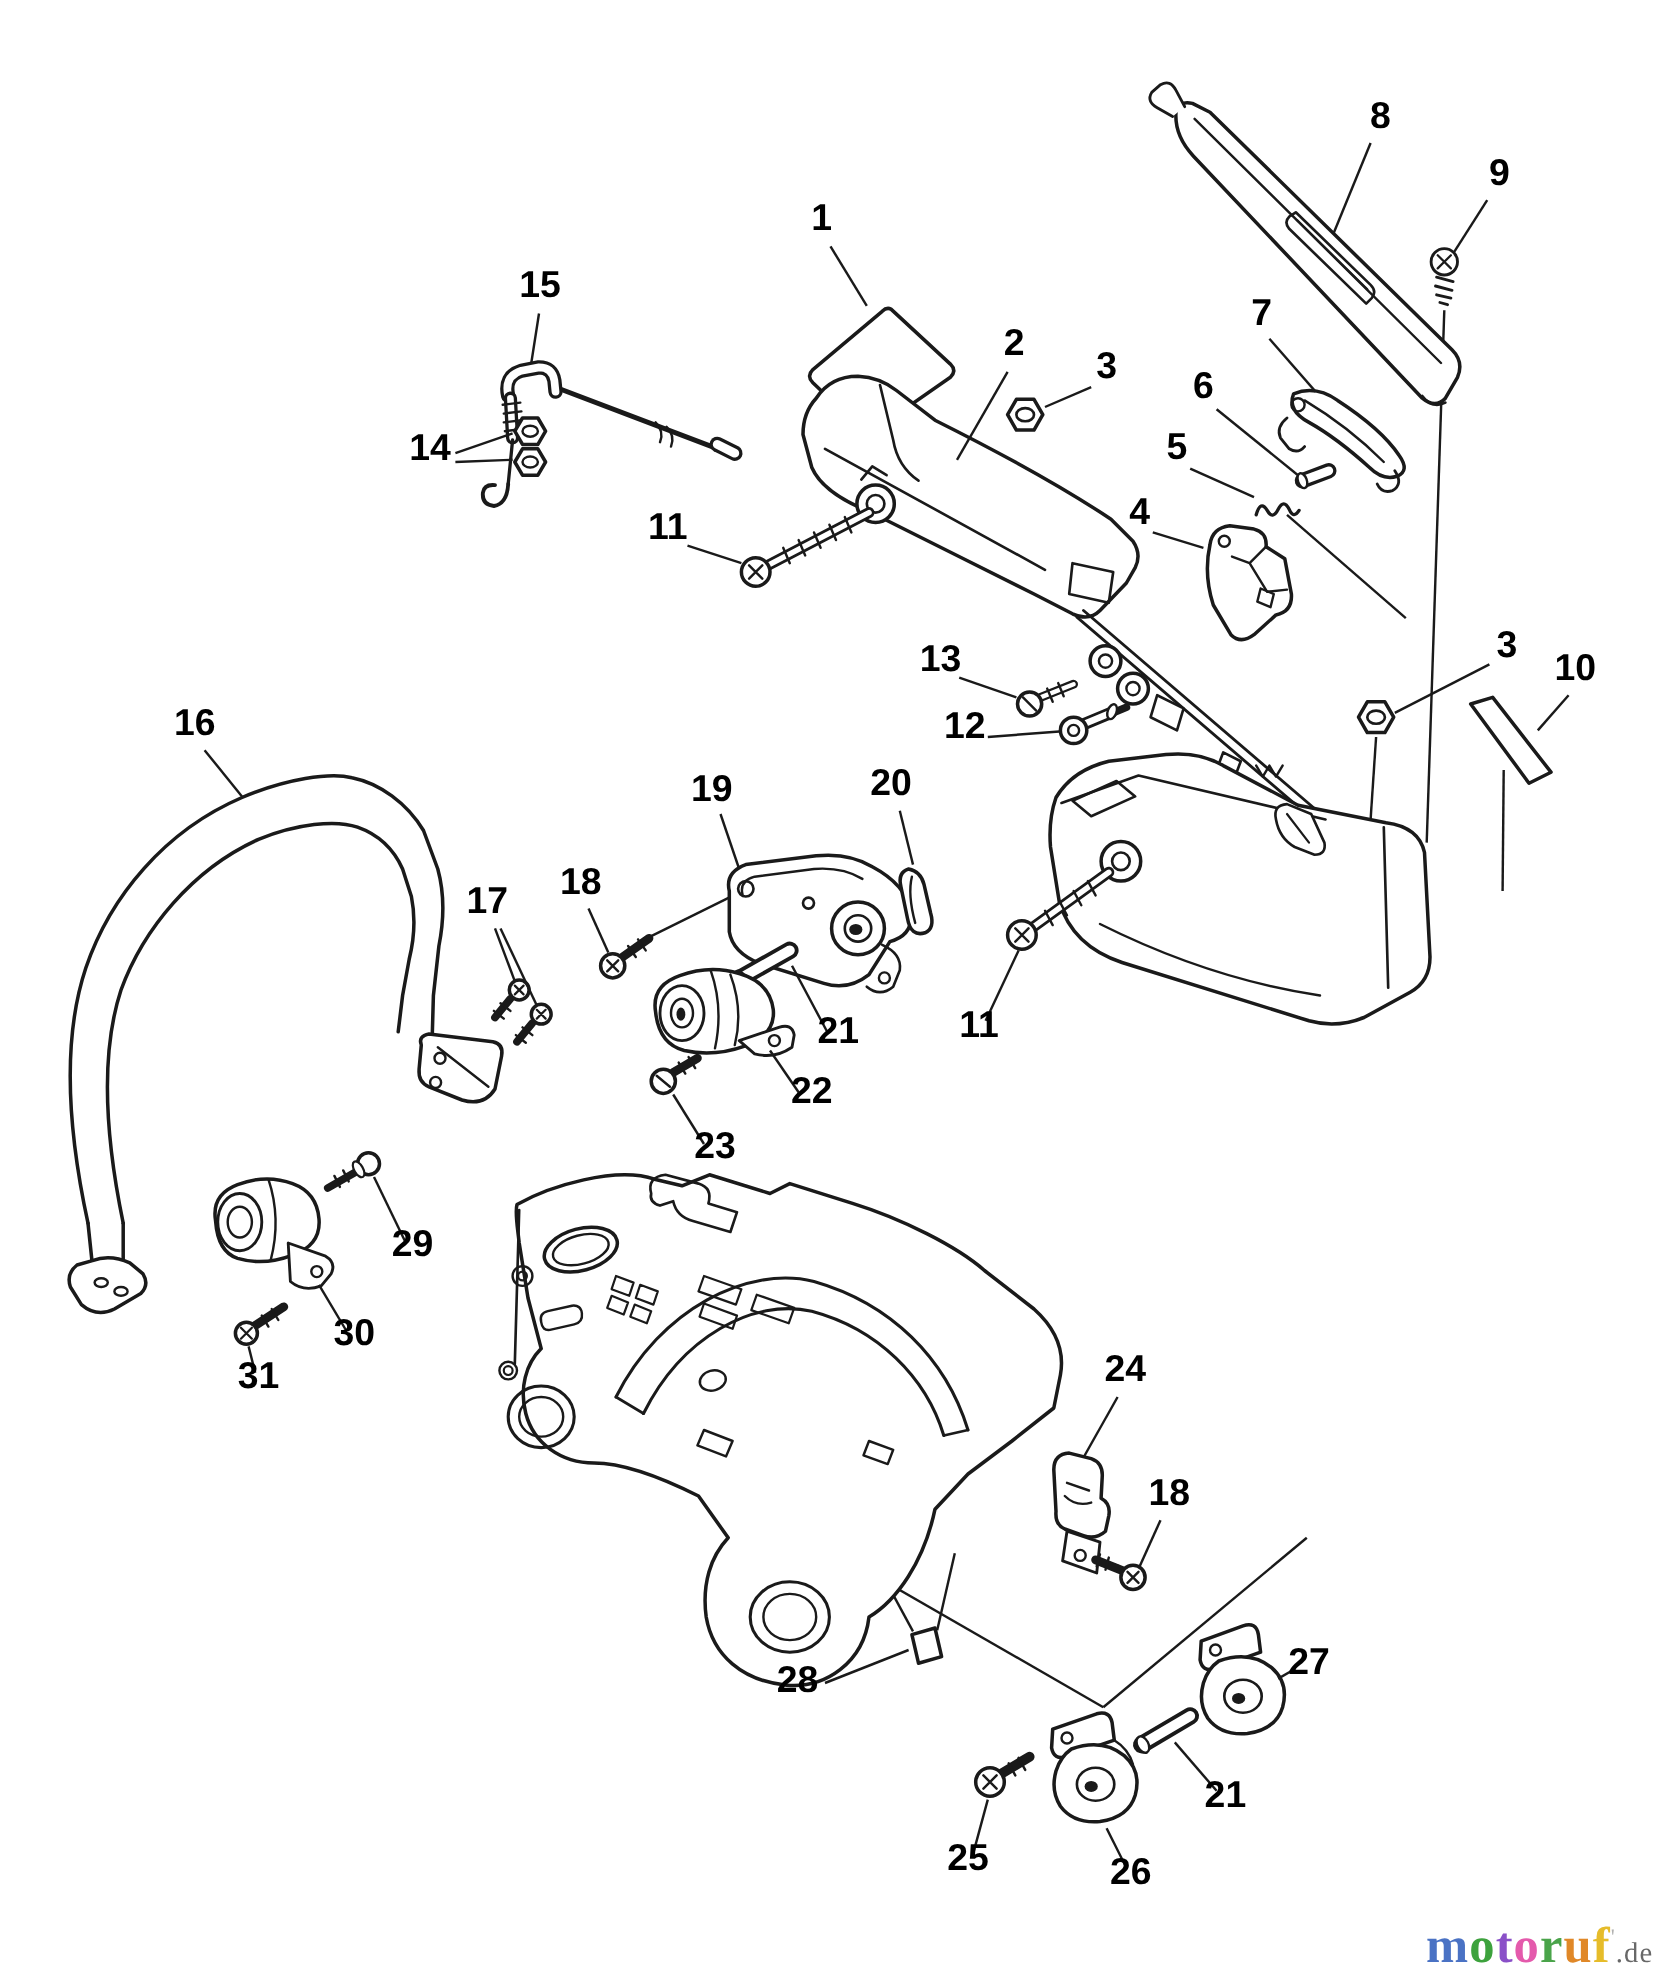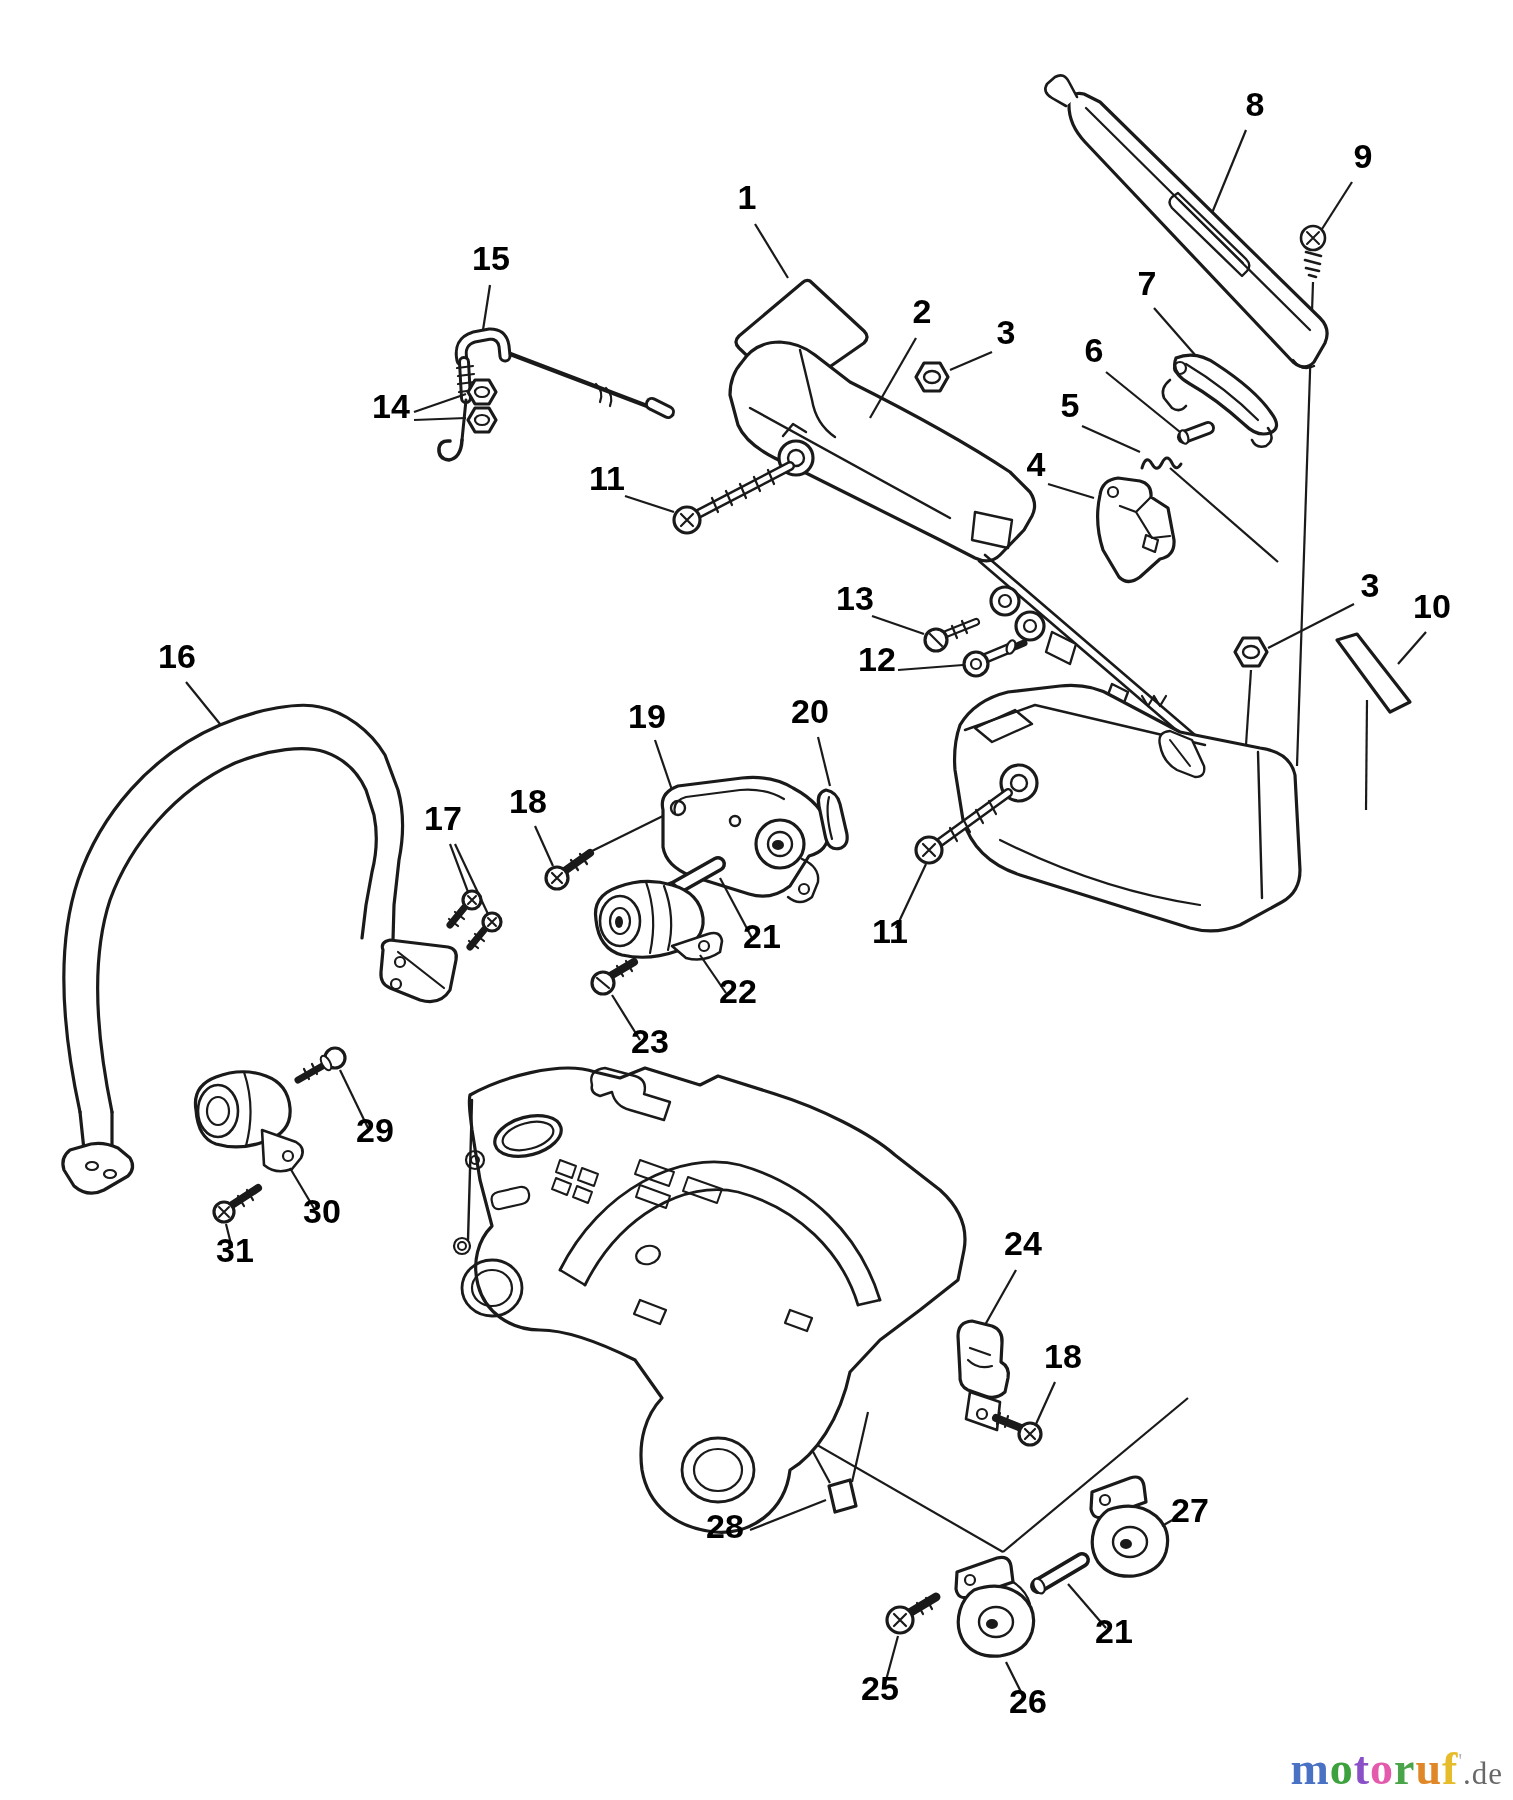--- a/index.html
+++ b/index.html
@@ -22,21 +22,21 @@
   #watermark{
     position:absolute;
     right:10px;bottom:8px;
     font-family:"Liberation Serif",serif;
     font-weight:700;
     font-size:46px;
     letter-spacing:1px;
     user-select:none;
     line-height:1;
   }
-  #watermark .suffix{font-size:31px;font-weight:400;}
+  #watermark .suffix{font-size:26px;font-weight:400;}
   #watermark .sup{font-size:20px;vertical-align:super;font-weight:400;}
 </style>
 </head>
 <body>
 
 <div class="canvas" style="--line: #1a1a1a; --labelsize: 34px; background: rgb(255, 255, 255);">
 <svg id="diagram-svg" viewBox="0 0 1513 1800">
 
   <g stroke="#1a1a1a" stroke-width="2.2" fill="none">
     <line x1="1313" y1="282" x2="1297" y2="766"></line>

